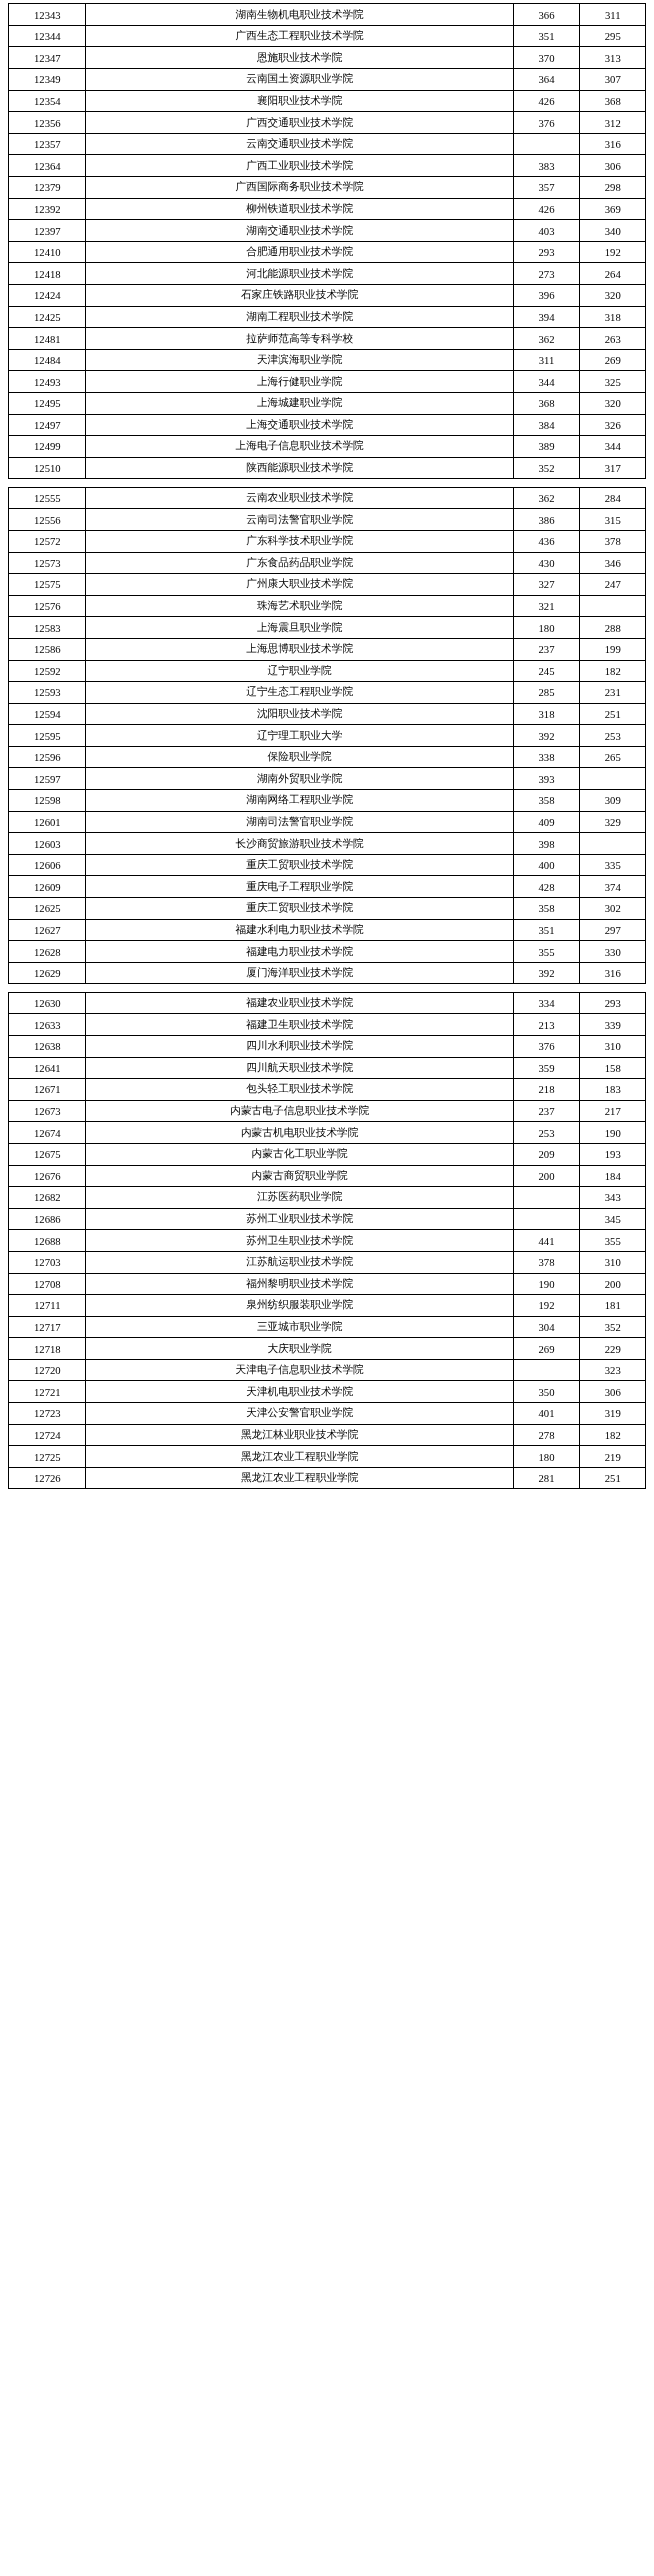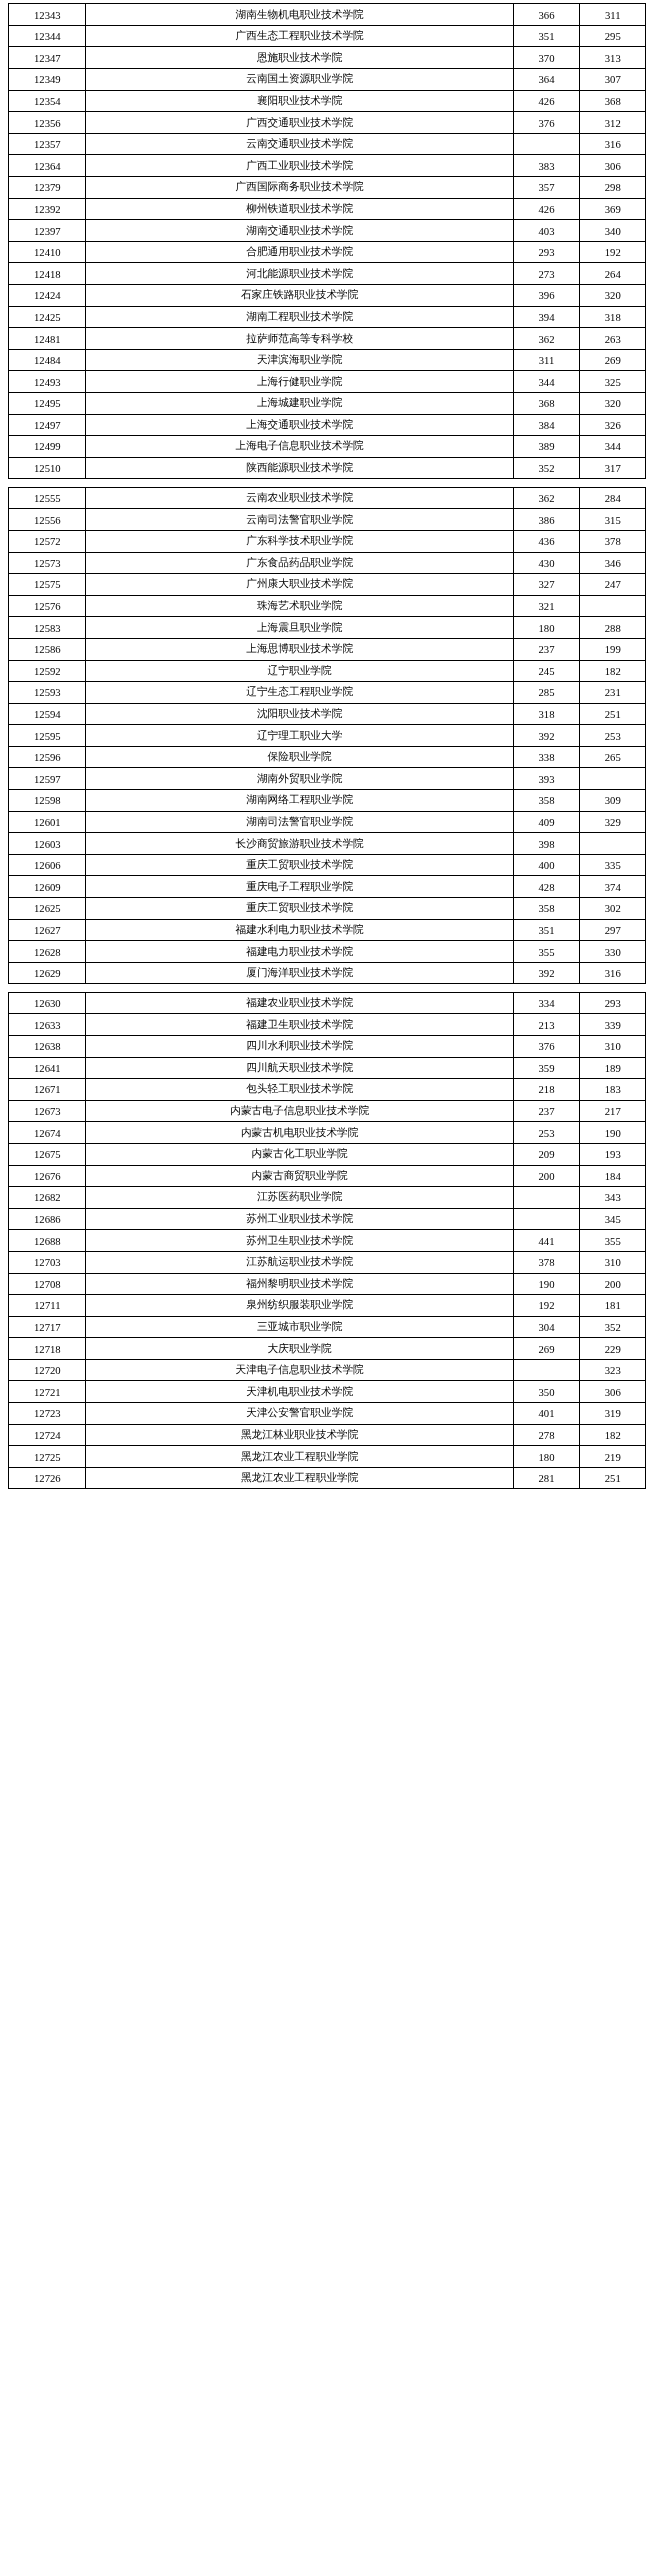--- a/index.html
+++ b/index.html
@@ -349,21 +349,21 @@
         <tr>
           <td class="c-code">12638</td>
           <td class="c-name">四川水利职业技术学院</td>
           <td class="c-v1">376</td>
           <td class="c-v2">310</td>
         </tr>
         <tr>
           <td class="c-code">12641</td>
           <td class="c-name">四川航天职业技术学院</td>
           <td class="c-v1">359</td>
-          <td class="c-v2">189</td>
+          <td class="c-v2">158</td>
         </tr>
         <tr>
           <td class="c-code">12671</td>
           <td class="c-name">包头轻工职业技术学院</td>
           <td class="c-v1">218</td>
           <td class="c-v2">183</td>
         </tr>
         <tr>
           <td class="c-code">12673</td>
           <td class="c-name">内蒙古电子信息职业技术学院</td>

